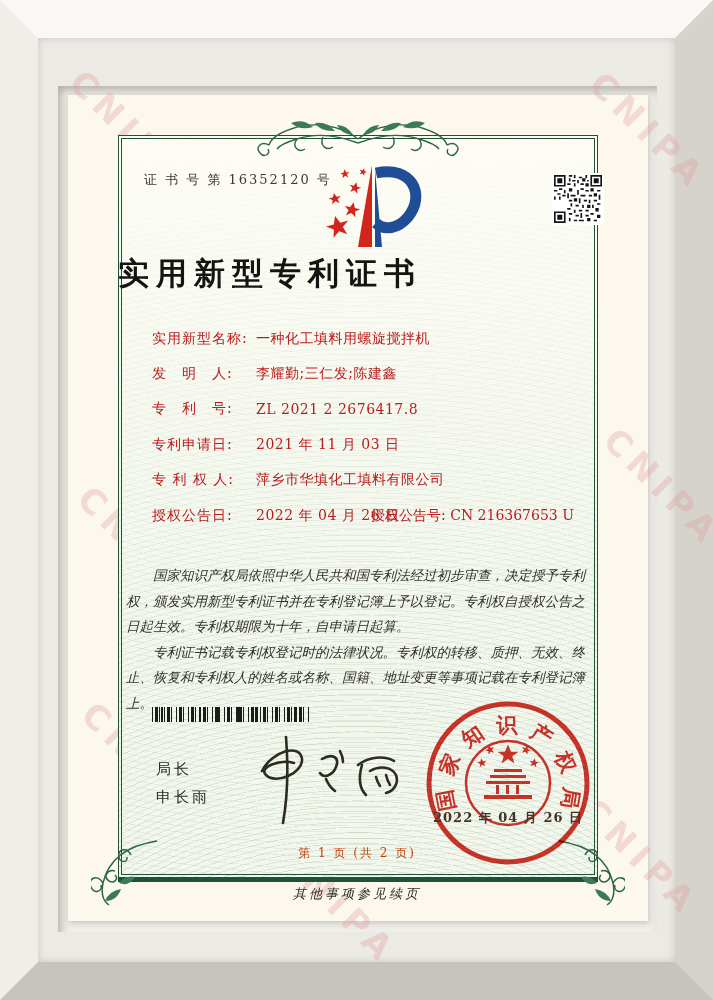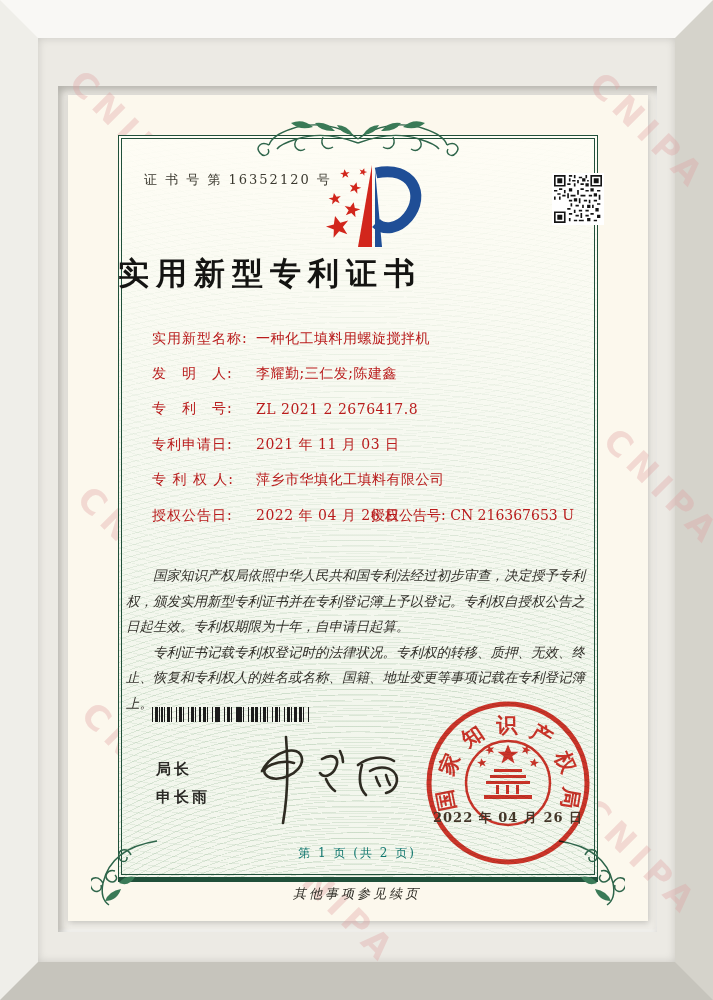--- a/index.html
+++ b/index.html
@@ -52,29 +52,29 @@
   .body-text { position:absolute; left:58px; top:468px; width:464px;
                font-size:13.5px; line-height:25.5px; color:#32302a; font-style:italic; }
   .body-text p { margin:0; text-indent:2em; }
 
   .barcode { position:absolute; left:84px; top:612px; width:158px; height:15px;
       background:
         repeating-linear-gradient(90deg,#1c1c1c 0 1.5px, rgba(0,0,0,0) 1.5px 3px, #1c1c1c 3px 6px, rgba(0,0,0,0) 6px 7.5px, #1c1c1c 7.5px 8.5px, rgba(0,0,0,0) 8.5px 12px),
         repeating-linear-gradient(90deg, rgba(0,0,0,0) 0 9px, #1c1c1c 9px 11px, rgba(0,0,0,0) 11px 19px); }
 
   .director { position:absolute; left:88px; top:660px; font-family:"DejaVu Sans","Liberation Sans",sans-serif;
-              font-size:15px; font-weight:700; color:#2b2a26; line-height:28px; letter-spacing:3px; }
+              font-size:15px; font-weight:400; color:#2b2a26; line-height:28px; letter-spacing:3px; }
   .sig { position:absolute; left:178px; top:634px; }
 
   .seal { position:absolute; left:352px; top:600px; width:176px; height:176px; opacity:0.93; mix-blend-mode:multiply; }
   .seal-date { position:absolute; left:352px; top:714px; width:176px; text-align:center;
                font-size:13px; color:#423528; letter-spacing:1px; font-weight:bold; }
 
   .page-no { position:absolute; left:50px; top:750px; width:478px; text-align:center;
-             font-size:12px; letter-spacing:2px; color:#0f766e; }
+             font-size:12px; letter-spacing:2px; color:#c2410c; }
   .footer-note { position:absolute; left:50px; top:790px; width:478px; text-align:center;
                  font-size:13px; letter-spacing:3px; color:#2f2d26; font-style:italic; }
 </style>
 </head>
 <body>
 
 <div class="shot">
   <div class="frame"></div>
   <div class="recess"></div>
 

